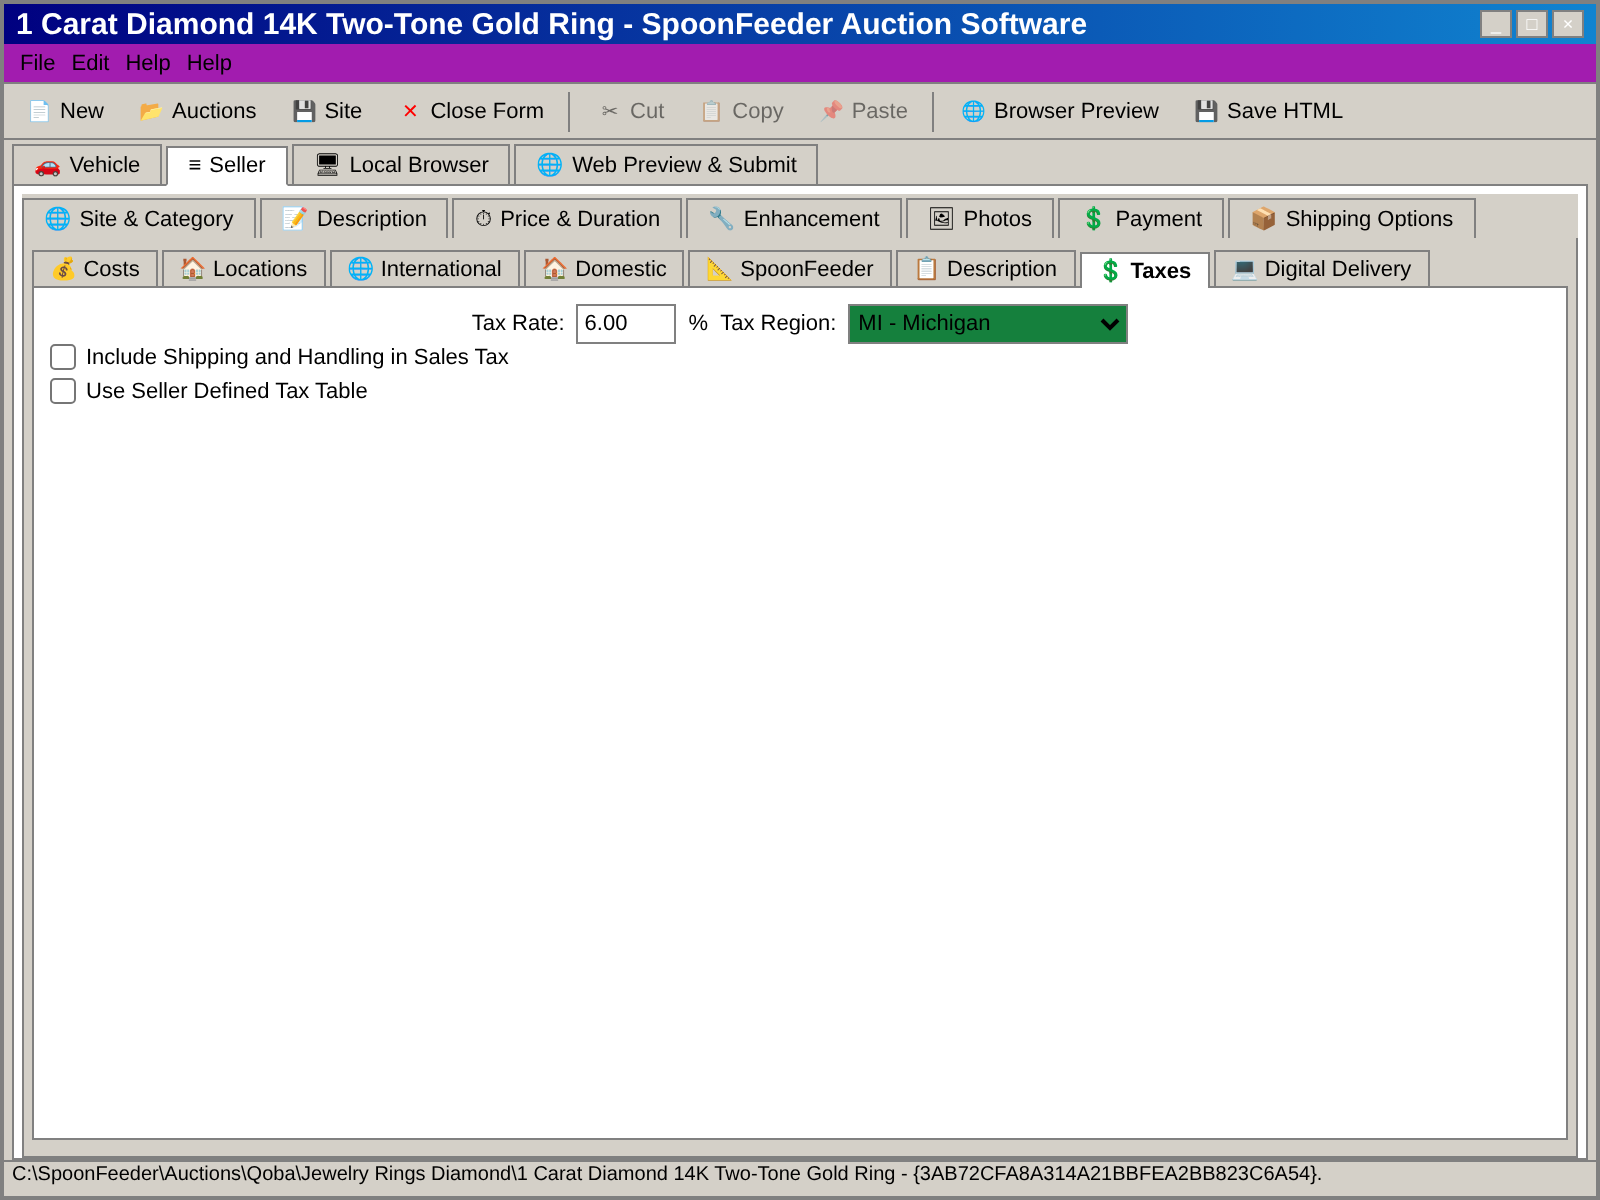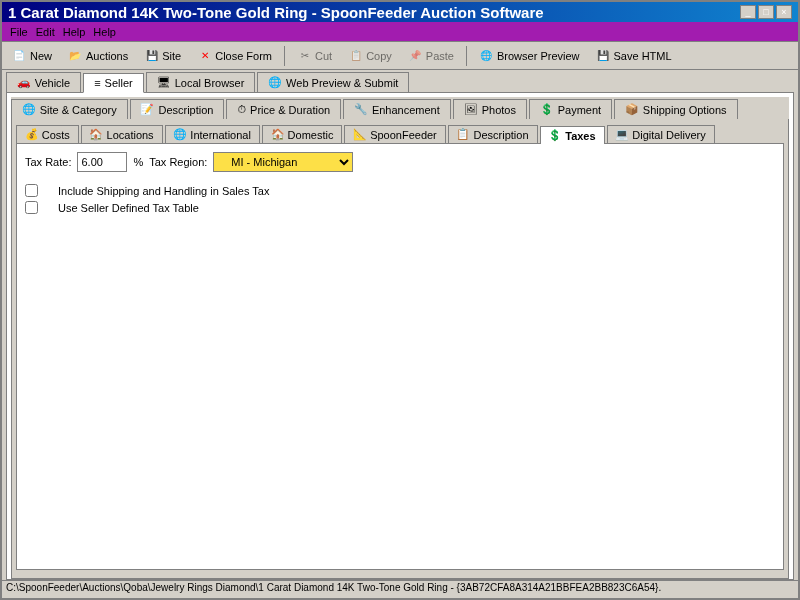--- a/index.html
+++ b/index.html
@@ -150,43 +150,44 @@
     .subtab-content {
       background: white;
       border: 1px solid #808080;
       padding: 8px;
       margin: 0 0 4px 0;
     }
     .form-row {
       display: flex;
       align-items: center;
       gap: 6px;
-      margin-bottom: 12px;
+      margin-bottom: 0;
+      justify-content: center;
     }
     .label {
       font-size: 11px;
     }
     input[type="text"] {
       border: 1px solid #808080;
       background: white;
       font-size: 11px;
       padding: 1px 3px;
       height: 20px;
     }
     select {
       border: 1px solid #808080;
-      background: #fde047;
-      font-size: 11px;
-      padding: 1px 13px;
+      background: #15803d;
+      font-size: 11px;
+      padding: 1px 0;
       height: 20px;
     }
     .checkbox-row {
       display: flex;
       align-items: center;
-      gap: 20px;
+      gap: 5px;
       margin-bottom: 4px;
     }
     .status-bar {
       background: #d4d0c8;
       border-top: 1px solid #808080;
       padding: 1px 4px;
       font-size: 10px;
       height: 18px;
       display: flex;
       align-items: flex-start;

